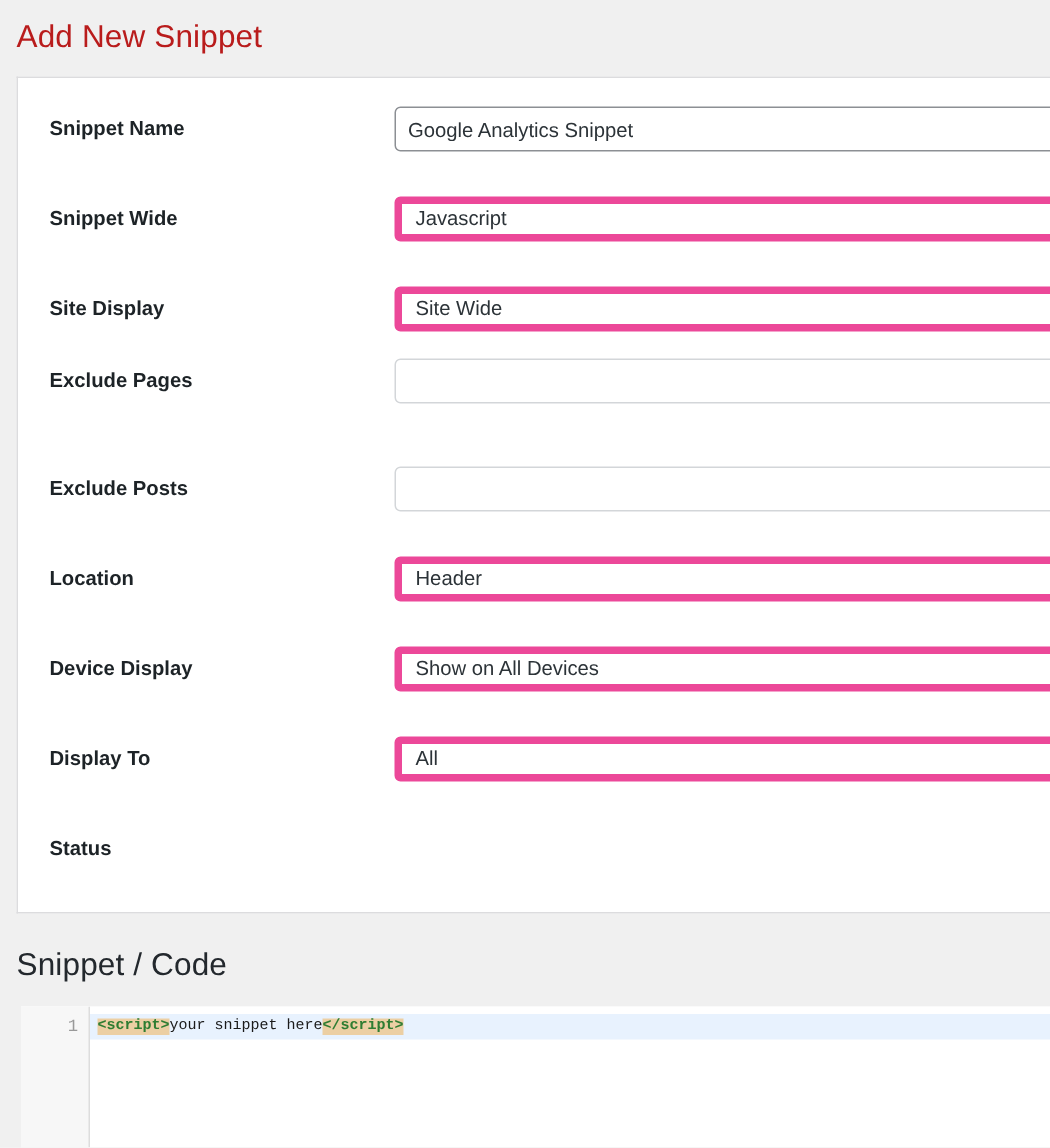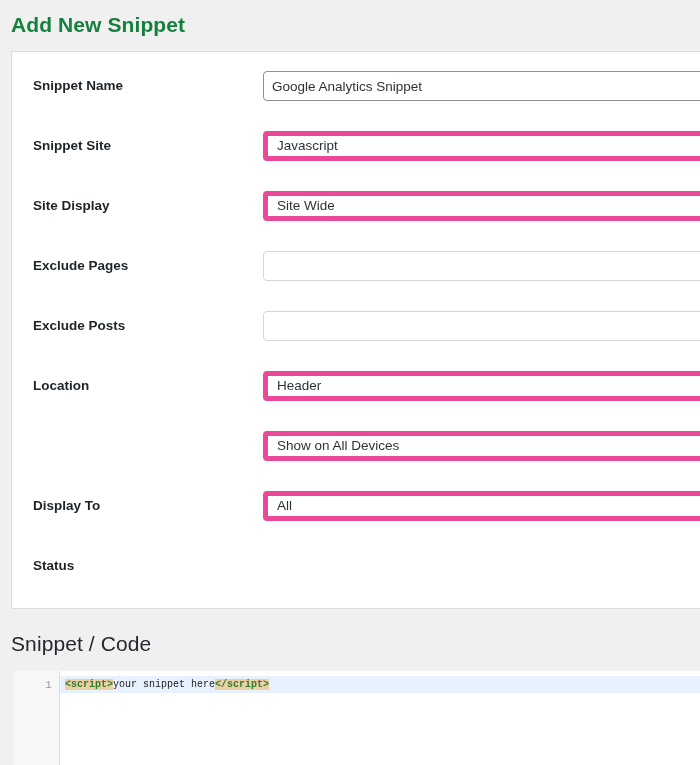--- a/index.html
+++ b/index.html
@@ -21,22 +21,22 @@
     height: 765px;
     background: #f0f0f0;
   }
 
   
   .page-title {
     position: absolute;
     left: 11px;
     top: 11px;
     font-size: 21px;
-    font-weight: 700;
-    color: #15803d;
+    font-weight: 400;
+    color: #b91c1c;
     letter-spacing: 0.1px;
     line-height: 28px;
     white-space: nowrap;
   }
 
   
   .card {
     position: absolute;
     left: 11px;
     top: 51px;
@@ -225,21 +225,21 @@
 
   <div class="card">
     <div id="fields-host">
         <div class="field-row" style="top: 19px;">
           <div class="field-label">Snippet Name</div>
           <div class="field-control"><input type="text" class="text-input" placeholder="" value="Google Analytics Snippet" style=""><span class="autofill-icon">
               <span class="glyph"></span>
             </span></div>
         </div>
         <div class="field-row" style="top: 79px;">
-          <div class="field-label">Snippet Site</div>
+          <div class="field-label">Snippet Wide</div>
           <div class="field-control">
             <div class="select-wrap">
               <div class="select-box">Javascript</div>
               <span class="chevron">
                 <svg width="13" height="13" viewBox="0 0 13 13" aria-hidden="true">
                   <path d="M2.6 4.6 L6.5 8.6 L10.4 4.6" fill="none" stroke="#2c3338" stroke-width="1.7" stroke-linecap="round" stroke-linejoin="round"></path>
                 </svg>
               </span>
             </div>
           </div>
@@ -250,21 +250,21 @@
             <div class="select-wrap">
               <div class="select-box">Site Wide</div>
               <span class="chevron">
                 <svg width="13" height="13" viewBox="0 0 13 13" aria-hidden="true">
                   <path d="M2.6 4.6 L6.5 8.6 L10.4 4.6" fill="none" stroke="#2c3338" stroke-width="1.7" stroke-linecap="round" stroke-linejoin="round"></path>
                 </svg>
               </span>
             </div>
           </div>
         </div>
-        <div class="field-row" style="top: 199px;">
+        <div class="field-row" style="top: 187px;">
           <div class="field-label">Exclude Pages</div>
           <div class="field-control"><input type="text" class="text-input empty" placeholder="" value="" style=""></div>
         </div>
         <div class="field-row" style="top: 259px;">
           <div class="field-label">Exclude Posts</div>
           <div class="field-control"><input type="text" class="text-input empty" placeholder="" value="" style=""></div>
         </div>
         <div class="field-row" style="top: 319px;">
           <div class="field-label">Location</div>
           <div class="field-control">
@@ -272,20 +272,21 @@
               <div class="select-box">Header</div>
               <span class="chevron">
                 <svg width="13" height="13" viewBox="0 0 13 13" aria-hidden="true">
                   <path d="M2.6 4.6 L6.5 8.6 L10.4 4.6" fill="none" stroke="#2c3338" stroke-width="1.7" stroke-linecap="round" stroke-linejoin="round"></path>
                 </svg>
               </span>
             </div>
           </div>
         </div>
         <div class="field-row" style="top: 379px;">
+          <div class="field-label">Device Display</div>
           <div class="field-control">
             <div class="select-wrap">
               <div class="select-box">Show on All Devices</div>
               <span class="chevron">
                 <svg width="13" height="13" viewBox="0 0 13 13" aria-hidden="true">
                   <path d="M2.6 4.6 L6.5 8.6 L10.4 4.6" fill="none" stroke="#2c3338" stroke-width="1.7" stroke-linecap="round" stroke-linejoin="round"></path>
                 </svg>
               </span>
             </div>
           </div>

